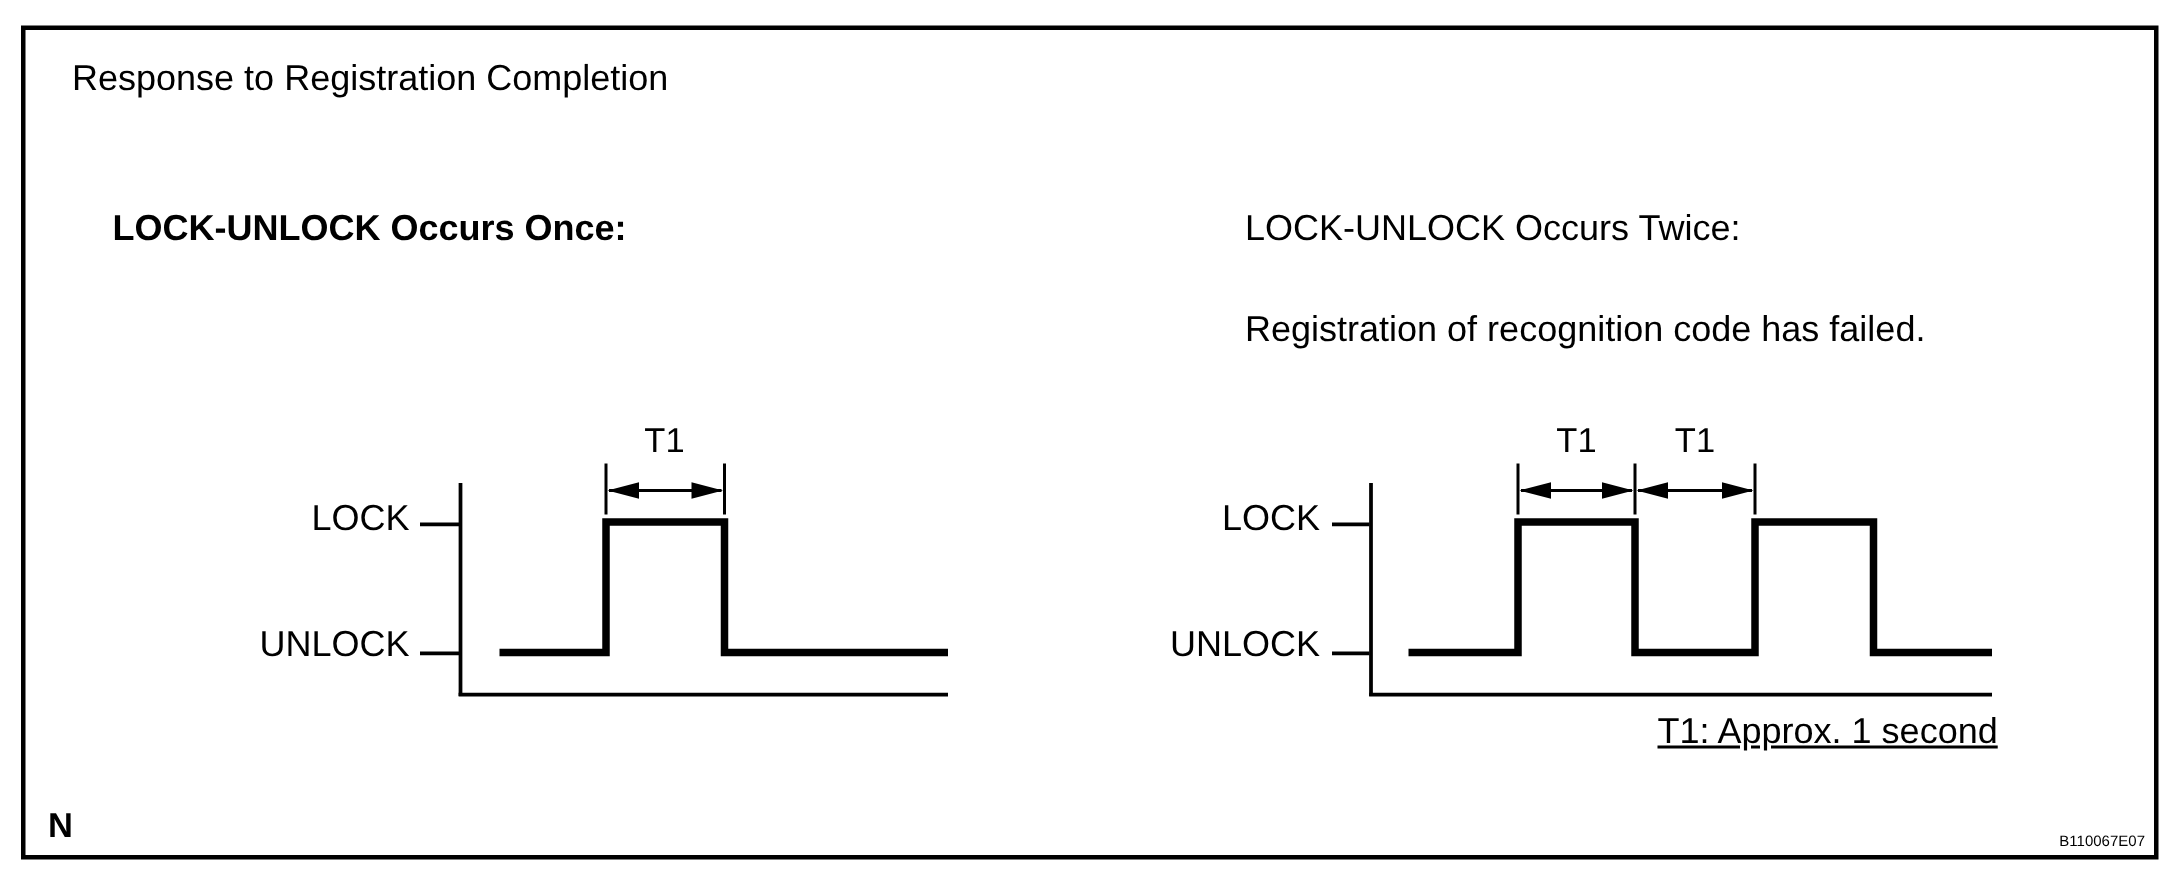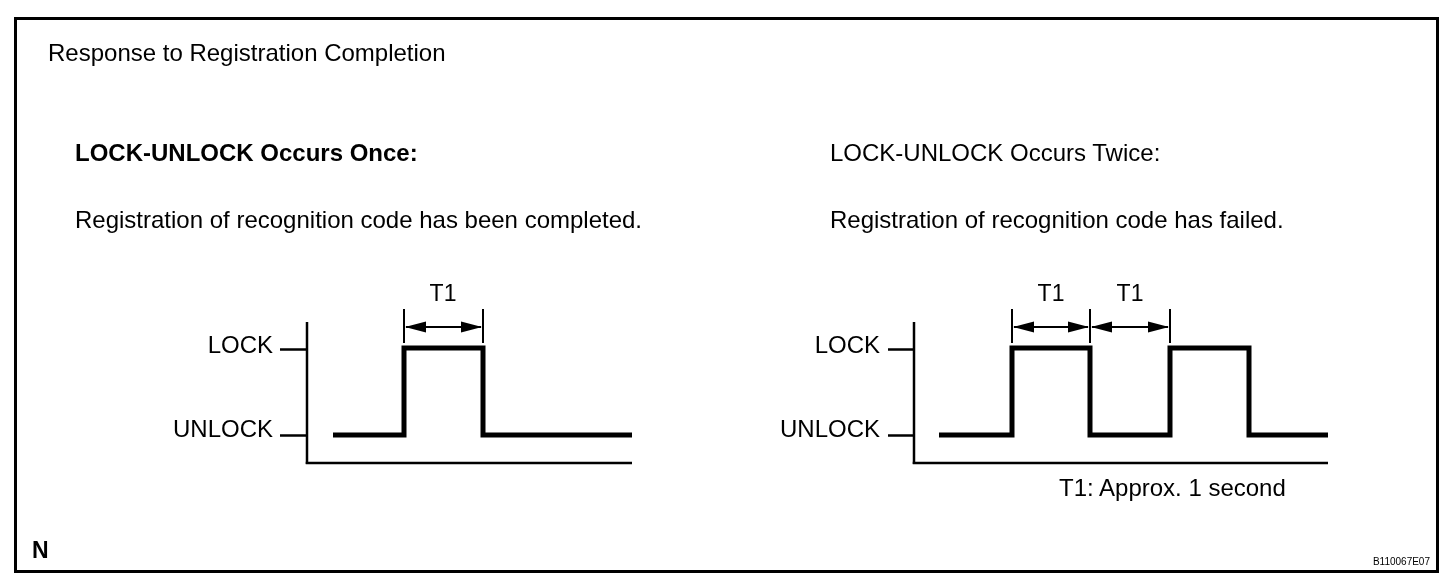--- a/index.html
+++ b/index.html
@@ -32,21 +32,21 @@
     white-space: nowrap;
     font-size: 24px;
     line-height: 1.1;
     color: #000000;
   }
   .title { left: 48px; top: 40px; }
   .heading-left { left: 75px; top: 140px; font-weight: bold; }
   .desc-left { left: 75px; top: 207px; }
   .heading-right { left: 830px; top: 140px; }
   .desc-right { left: 830px; top: 207px; }
-  .note { left: 1059px; top: 475px; }
+  .note { left: 1105px; top: 475px; text-decoration: underline; }
   .page-marker { left: 32px; top: 538px; font-size: 23px; font-weight: bold; }
   .figure-code { right: 26px; top: 556px; font-size: 10px; }
   svg { position: absolute; overflow: visible; }
   .svg-left { left: 140px; top: 270px; }
   .svg-right { left: 790px; top: 270px; }
   svg text {
     font-family: "Liberation Sans", "DejaVu Sans", sans-serif;
     fill: #000000;
   }
   .sig-label { font-size: 24px; }
@@ -54,21 +54,20 @@
 </style>
 </head>
 <body>
 
 <div class="stage">
   <div class="frame"></div>
 
   <div class="txt title">Response to Registration Completion</div>
 
   <div class="txt heading-left">LOCK-UNLOCK Occurs Once:</div>
-  <div class="txt desc-left">Registration of recognition code has been completed.</div>
 
   <div class="txt desc-right">Registration of recognition code has failed.</div>
   <div class="txt heading-right">LOCK-UNLOCK Occurs Twice:</div>
 
   <svg class="svg-left" width="510" height="205" viewBox="140 270 510 205">
     <text class="sig-label" x="273" y="353" text-anchor="end">LOCK</text>
     <text class="sig-label" x="273" y="437" text-anchor="end">UNLOCK</text>
     <line x1="280" y1="349.5" x2="306" y2="349.5" stroke="#000" stroke-width="2.5"></line>
     <line x1="280" y1="435.5" x2="306" y2="435.5" stroke="#000" stroke-width="2.5"></line>
     <line x1="307" y1="322" x2="307" y2="464" stroke="#000" stroke-width="2.5"></line>

